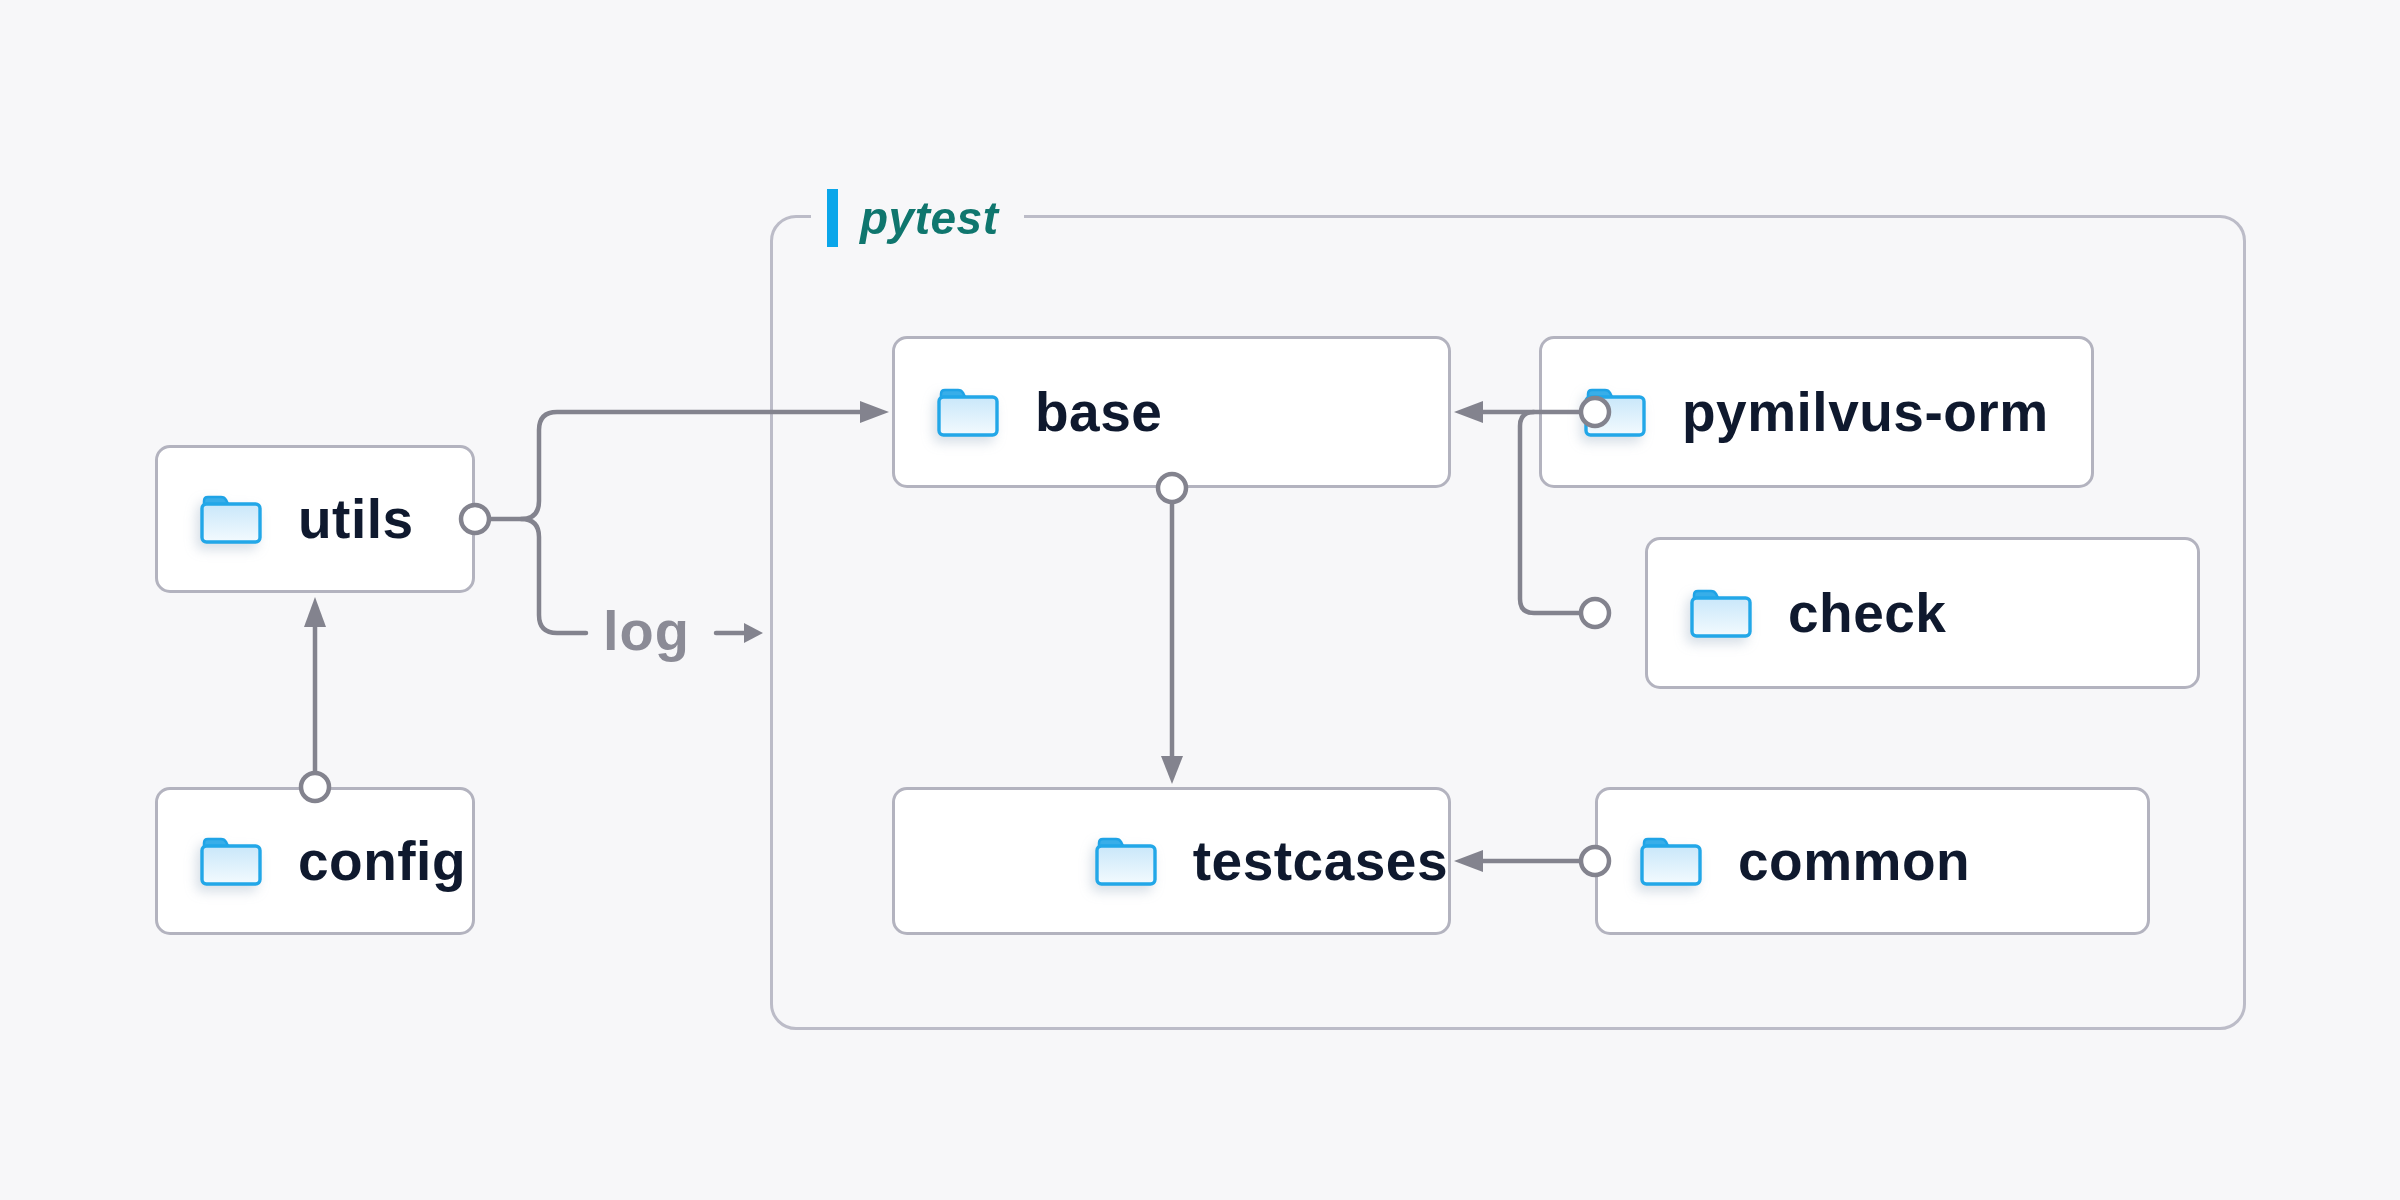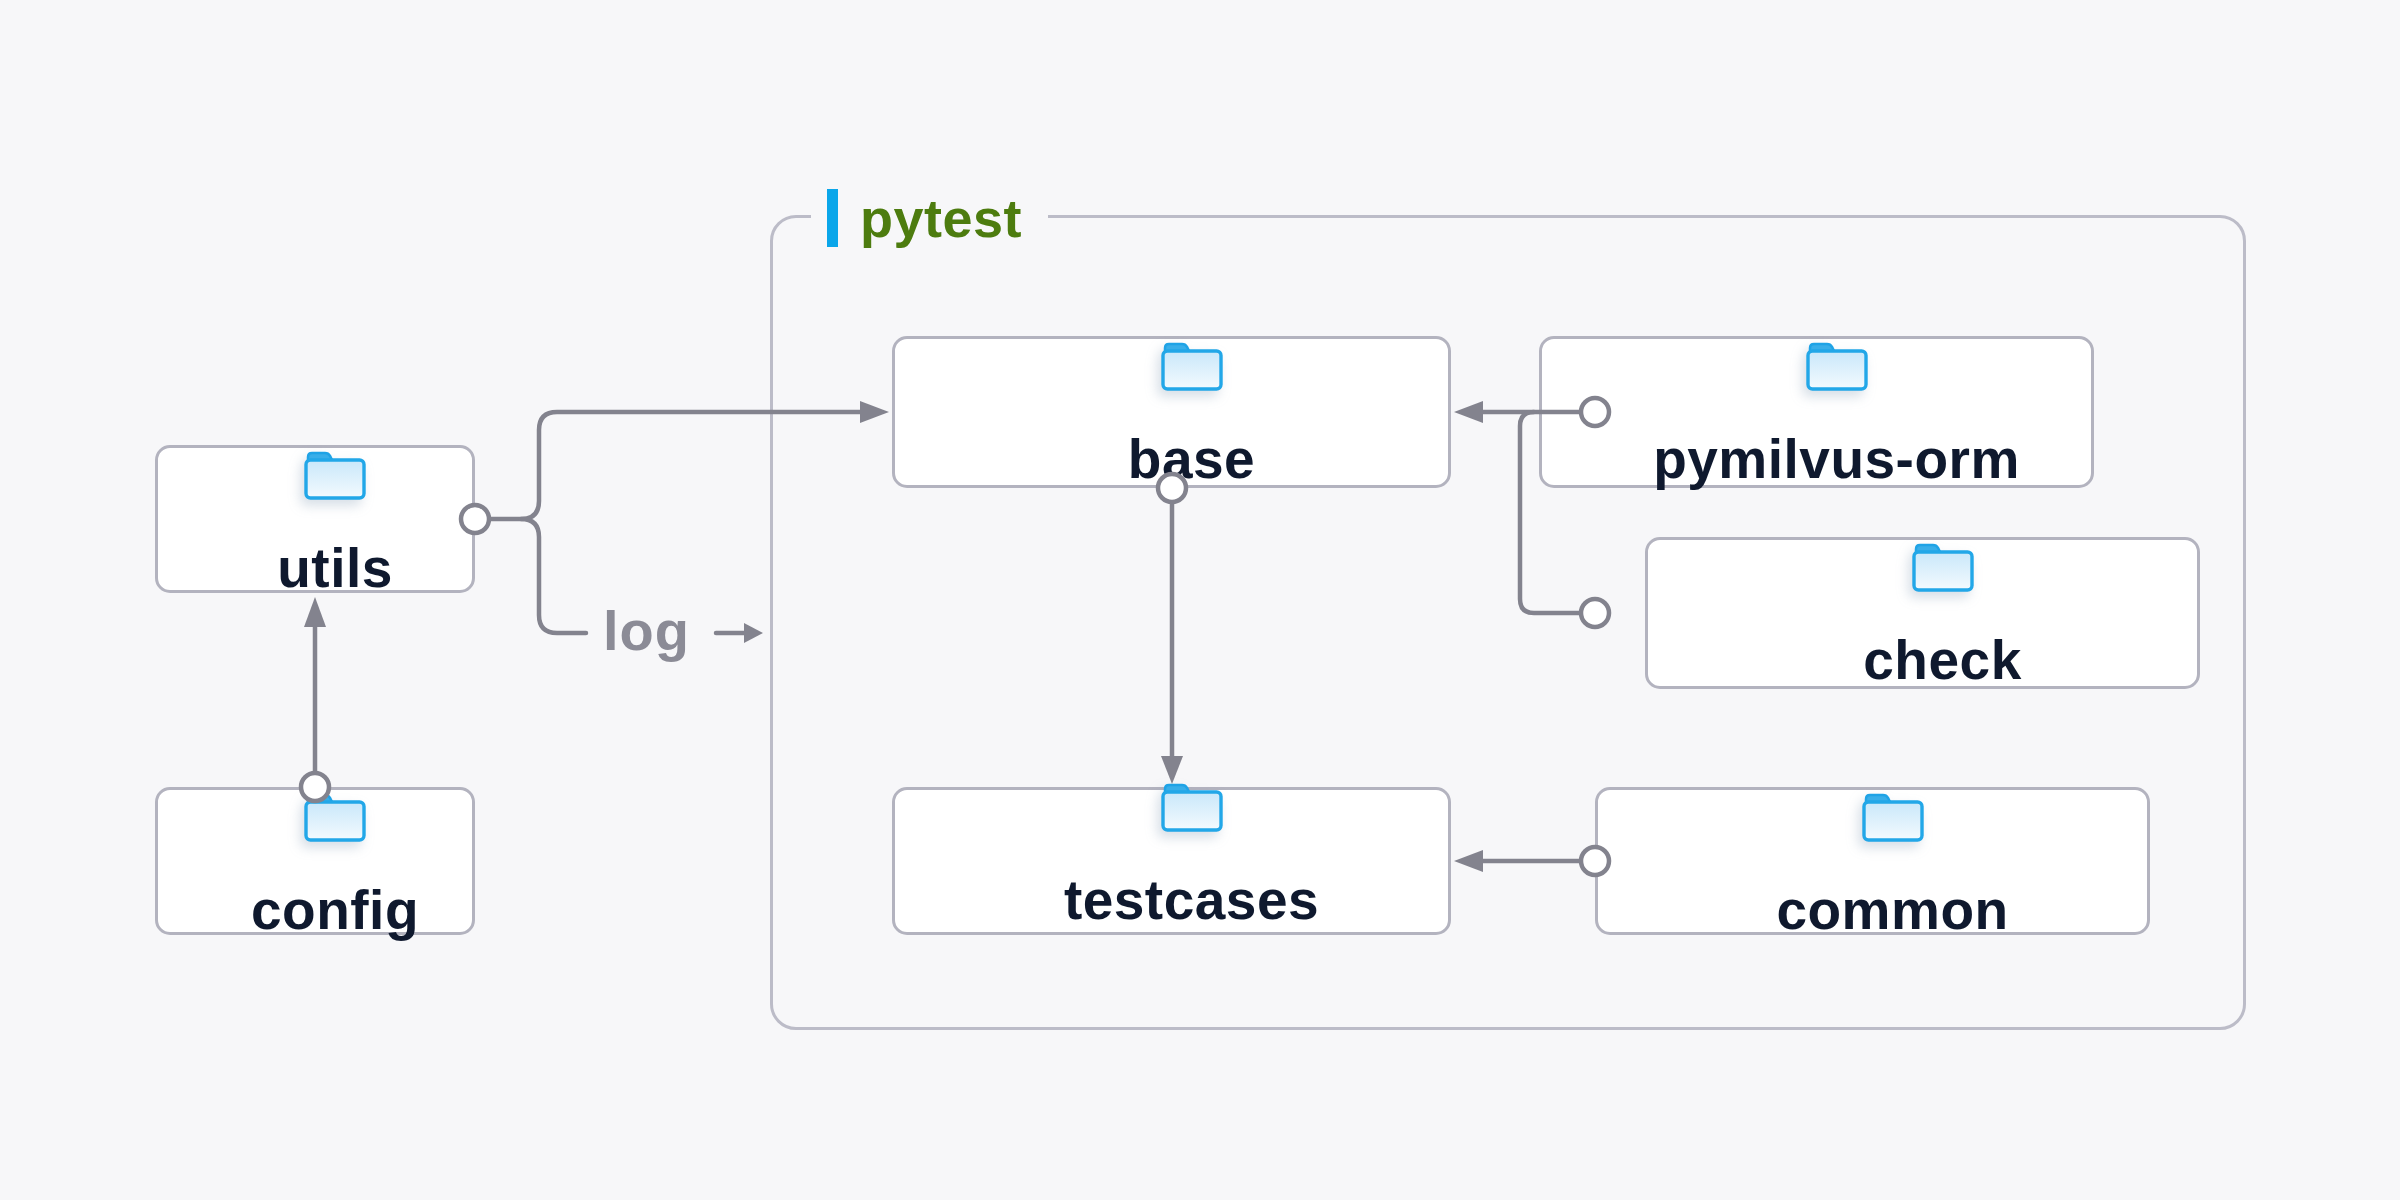--- a/index.html
+++ b/index.html
@@ -28,38 +28,38 @@
     background:#f7f7f9;
     padding:0 26px 0 16px;
   }
   .group-label .accent-bar{
     display:inline-block;
     width:11px;height:58px;
     background:#0aa6ea;
     margin-right:22px;
   }
   .group-label .group-text{
-    font-size:54px;
+    font-size:46px;
     font-weight:700;
-    color:#4d7c0f;
+    color:#0f766e;
     letter-spacing:0.5px;
+    font-style:italic;
   }
 
   
   .node{
     position:absolute;
     background:#ffffff;
     border:3px solid #b3b3bf;
     border-radius:15px;
     box-sizing:border-box;
     display:flex;
     align-items:center;
     gap:34px;
     padding-left:40px;
-    flex-direction:column;
   }
   .node .nlabel{
     font-size:55px;
     font-weight:700;
     color:#0f192e;
     letter-spacing:0.5px;
     white-space:nowrap;
   }
   .folder{
     width:66px;height:54px;

